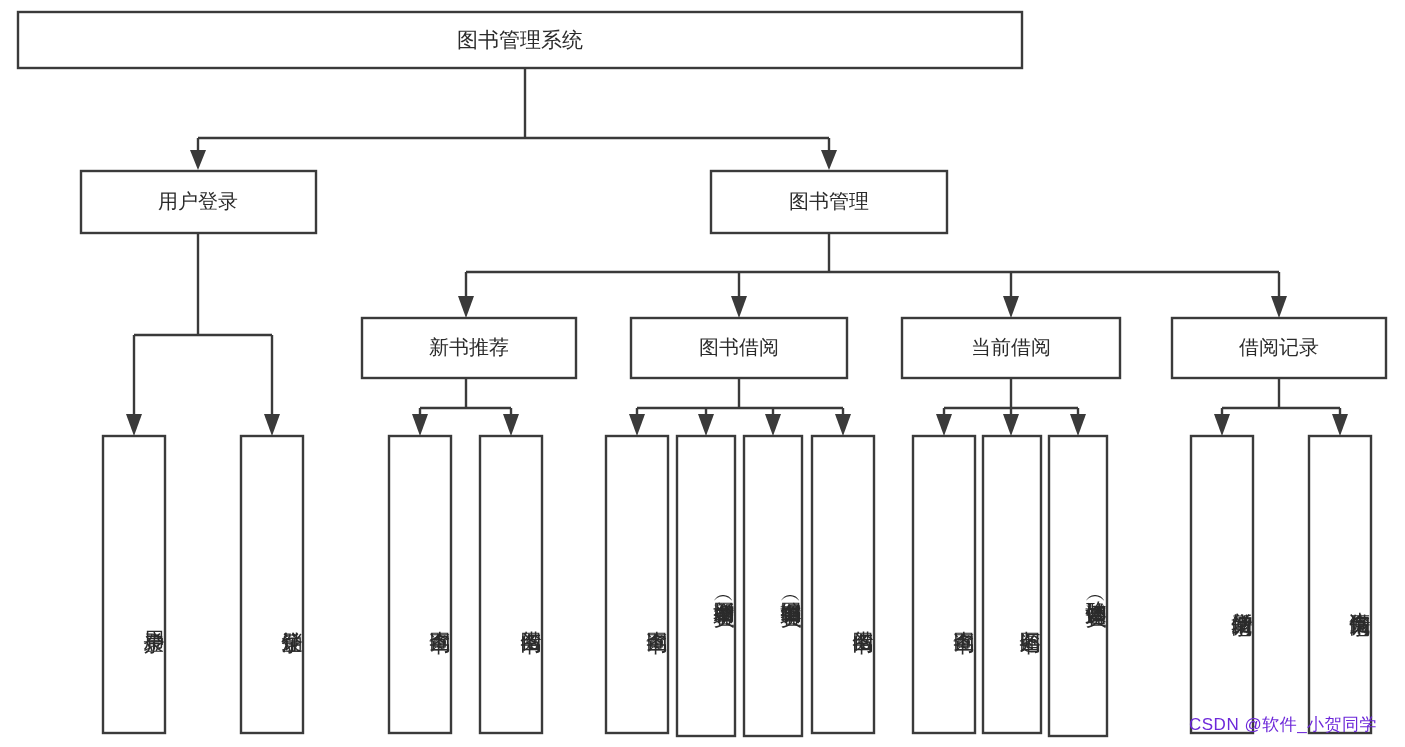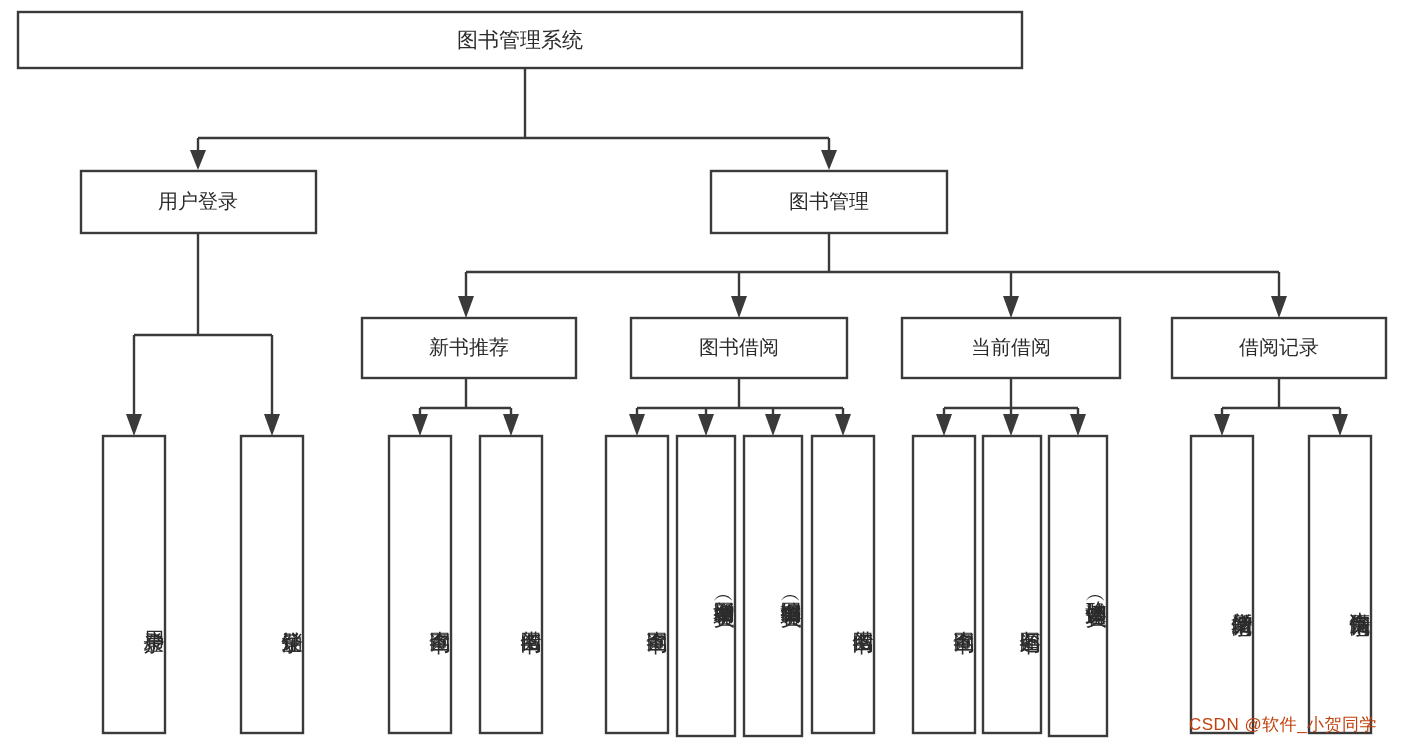--- a/index.html
+++ b/index.html
@@ -65,21 +65,21 @@
     justify-content: center;
     white-space: nowrap;
     pointer-events: none;
   }
   .watermark {
     position: absolute;
     left: 1189px;
     top: 713px;
     font-family: "Liberation Sans", "DejaVu Sans", sans-serif;
     font-size: 17px;
-    color: #c2410c;
+    color: #6d28d9;
     white-space: nowrap;
     letter-spacing: 0.5px;
   }
 </style>
 </head>
 <body>
 
 <div id="diagram-root">
 
   <svg class="diagram-canvas" viewBox="0 0 1405 747">

